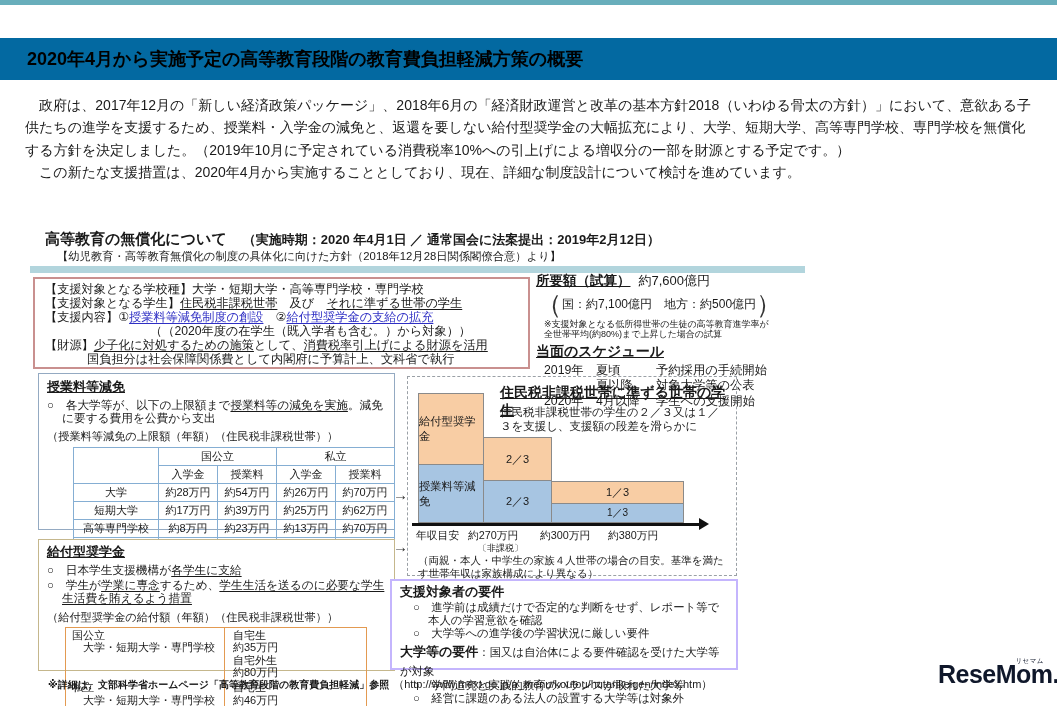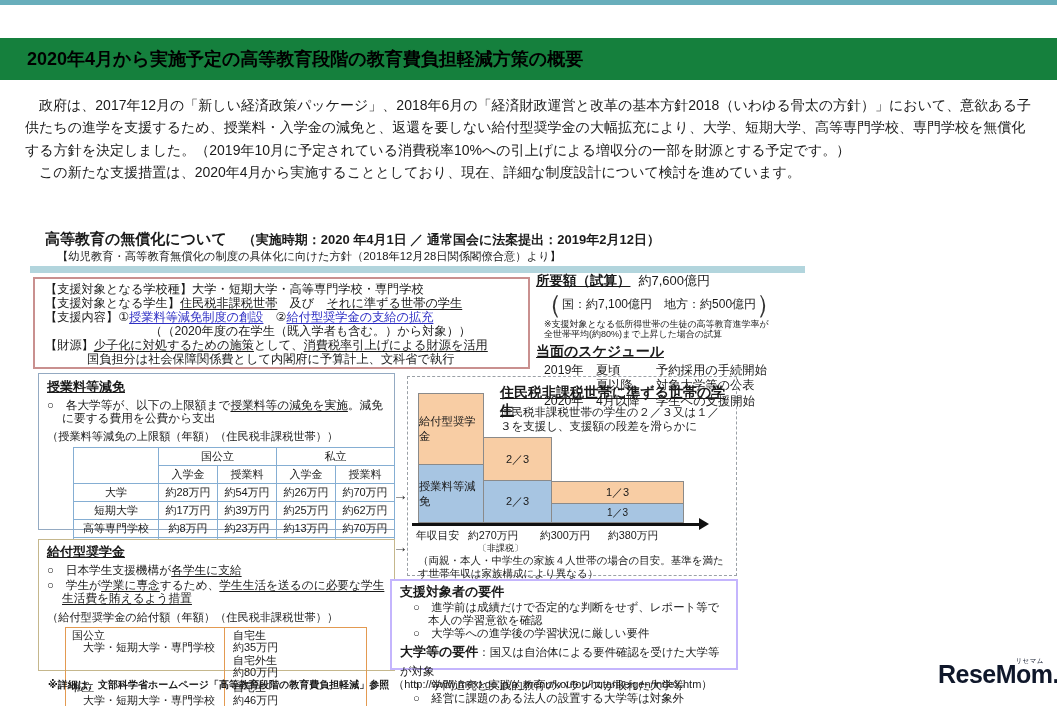--- a/index.html
+++ b/index.html
@@ -3,21 +3,21 @@
 <meta charset="utf-8">
 <style>
   html,body{margin:0;padding:0;}
   body{width:1057px;height:706px;position:relative;background:#ffffff;
        font-family:"Liberation Sans","DejaVu Sans",sans-serif;color:#1a1a1a;overflow:hidden;}
   .abs{position:absolute;}
   .u{text-decoration:underline;text-underline-offset:2px;}
   .blue{color:#2f2fc4;}
 
   .topbar{left:0;top:33;width:1057px;height:5px;background:#68aebb;}
-  .titleband{left:0;top:38px;width:1057px;height:42px;background:#15803d;}
+  .titleband{left:0;top:38px;width:1057px;height:42px;background:#0369a1;}
   .pagetitle{padding-left:27px;line-height:42px;font-size:18px;font-weight:bold;color:#000;}
 
   .intro{left:25px;top:94px;width:1008px;font-size:14px;line-height:22.4px;}
   .intro p{margin:0;}
 
   .sechead{left:45px;top:230px;display:flex;gap:16px;align-items:baseline;}
   .sechead .h{font-size:15px;font-weight:bold;}
   .sechead .i{font-size:13px;font-weight:bold;}
   .srcnote{left:57px;top:249px;font-size:11.3px;}
   .tealband{left:30px;top:266px;width:775px;height:7px;background:#b2d5dd;}

